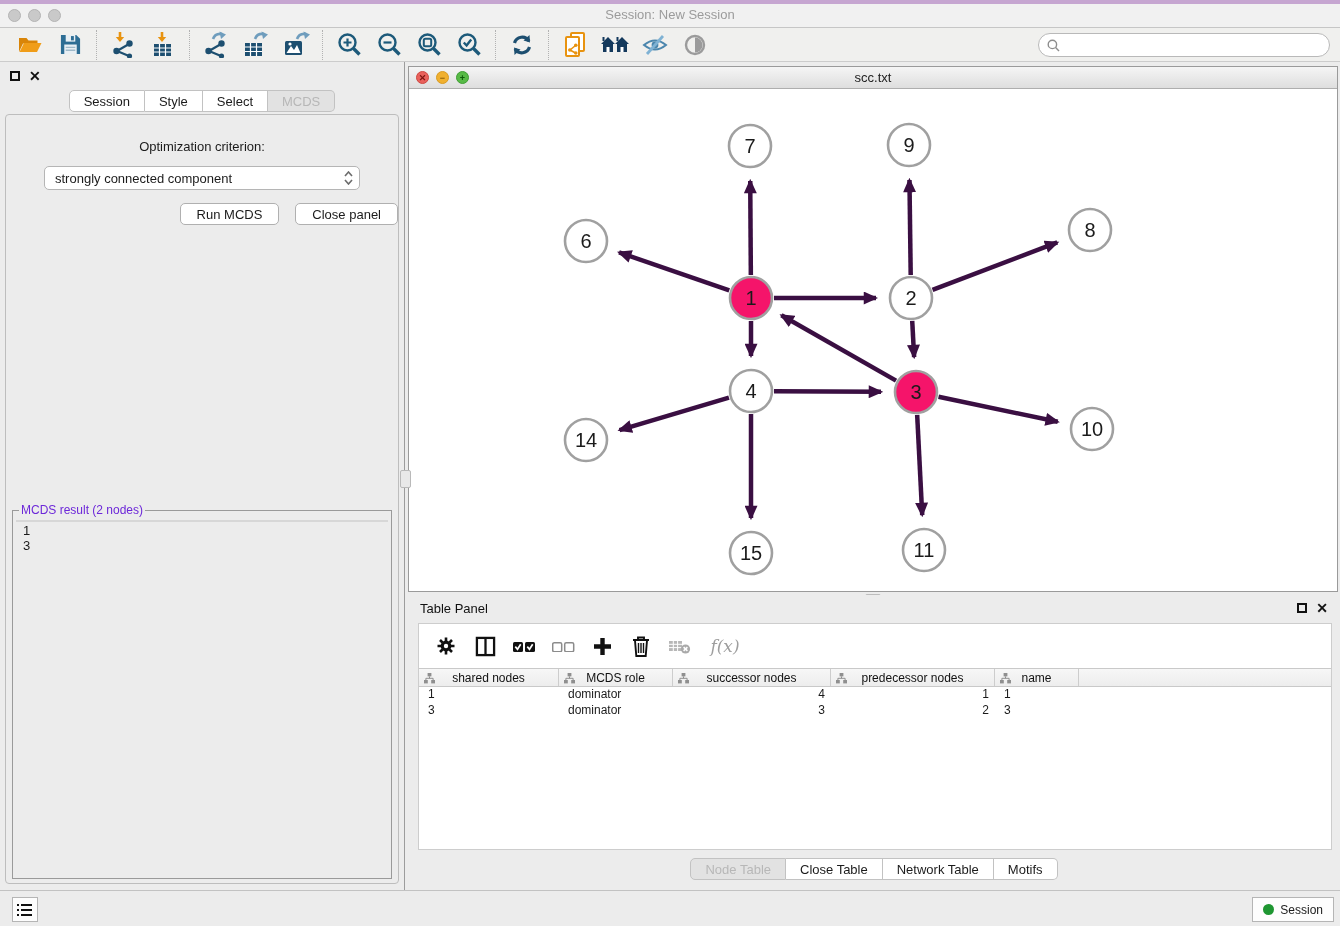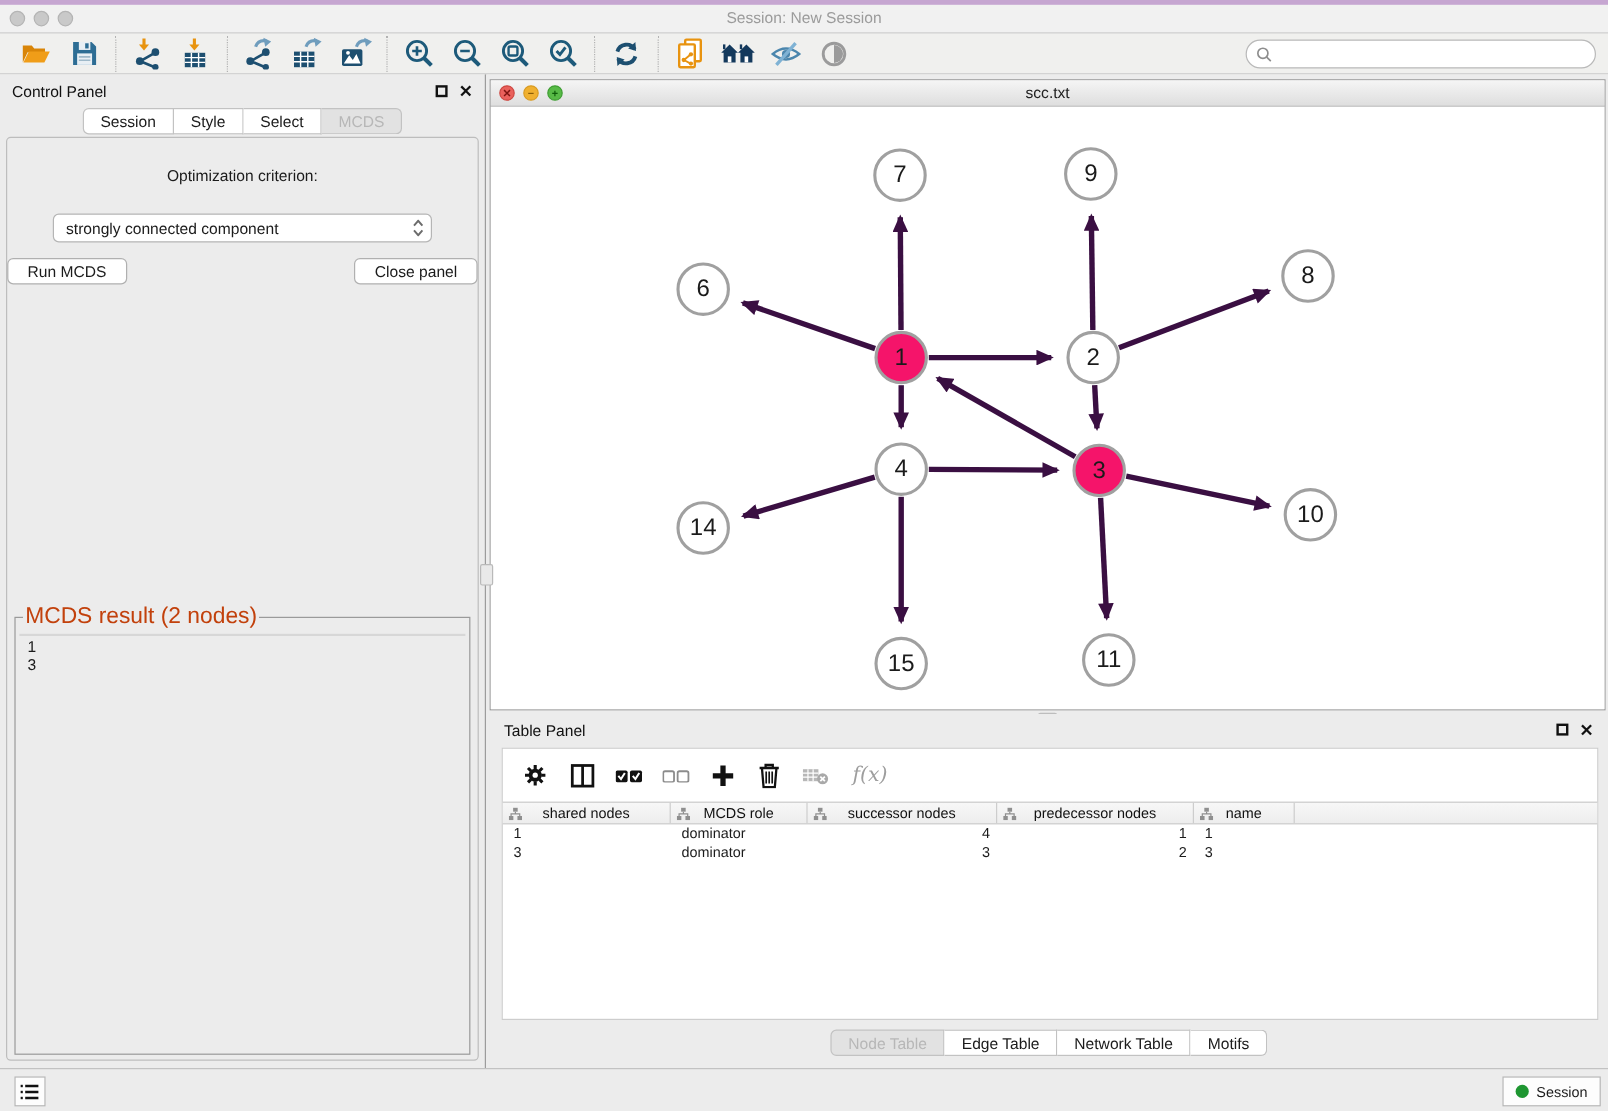--- a/index.html
+++ b/index.html
@@ -42,30 +42,30 @@
   .seg-tab { height:22px; padding:0 14px; display:flex; align-items:center;
     background:#fff; border:1px solid #c2c2c2; border-left:none; font-size:13px; cursor:default; }
   .seg-tab:first-child { border-left:1px solid #c2c2c2; border-radius:5px 0 0 5px; }
   .seg-tab:last-child { border-radius:0 5px 5px 0; }
   .seg-tab.grayed { background:#e2e2e2; color:#b7b7b7; }
 
   .cp-content { position:absolute; left:5px; right:5px; top:52px; bottom:6px;
     border:1px solid #bdbdbd; border-radius:4px; background:#ececec;
     display:flex; flex-direction:column; }
   .opt-label { text-align:center; margin-top:24px; font-size:13px; }
-  .combo { margin:24px 38px 0 38px; height:24px; background:#fff; border:1px solid #b5b5b5;
+  .combo { margin:12px 38px 0 38px; height:24px; background:#fff; border:1px solid #b5b5b5;
     border-radius:5px; display:flex; align-items:center; padding:0 6px 0 10px; font-size:13px; }
   .combo .combo-value { flex:1; }
-  .btn-row { display:flex; justify-content:space-between; gap:16px; margin-top:13px; }
+  .btn-row { display:flex; justify-content:flex-end; gap:16px; margin-top:13px; }
   .push-btn { height:22px; padding:0 16px; background:#fff; border:1px solid #b0b0b0;
     border-radius:5px; font-size:13px; display:flex; align-items:center; }
 
   .result-fieldset { margin:auto 6px 4px 6px; height:376px; border:1px solid #9a9a9a;
     background:#ececec; padding:0; position:relative; }
-  .result-fieldset legend { font-size:19px; color:#c2410c; margin-left:6px; padding:0 2px; }
+  .result-fieldset legend { font-size:12px; color:#6d28d9; margin-left:6px; padding:0 2px; }
   .result-area { position:absolute; left:3px; right:3px; top:3px; bottom:3px; background:#fff;
     border:1px solid #d7d7d7; }
   .result-text { font:13px "Liberation Sans", sans-serif; padding:2px 6px; white-space:pre; }
   .result-scroll { position:absolute; right:0; top:0; bottom:0; width:9px;
     background:#f3f3f3; border-left:1px solid #e2e2e2; }
 
   
   .right-area { position:absolute; left:406px; top:62px; width:934px; height:828px; background:#ececec; }
 
   .network-window { position:absolute; left:2px; top:4px; width:930px; height:526px;
@@ -308,21 +308,20 @@
     <svg width="13" height="13" viewBox="0 0 13 13">
       <circle cx="5.4" cy="5.4" r="4.2" stroke="#8d8d8d" stroke-width="1.4" fill="none"></circle>
       <path d="M8.6 8.6 L12 12" stroke="#8d8d8d" stroke-width="1.4"></path>
       </svg>
     <input value="" style="">
   </div>
 </div>
 
 <div class="control-panel">
   <div class="panel-header">
-    <span class="ph-title">Control Panel</span>
     <span class="ph-icons">
       <span class="icon-float"></span>
       <span class="icon-close">✕</span>
     </span>
   </div>
   <div class="seg-tabs" id="cp-tabs">
       <div class="seg-tab">Session</div>
       <div class="seg-tab">Style</div>
       <div class="seg-tab">Select</div>
       <div class="seg-tab grayed">MCDS</div>
@@ -577,21 +576,21 @@
             <div class="td c1 al">dominator</div>
             <div class="td c2 ar">3</div>
             <div class="td c3 ar">2</div>
             <div class="td c4 al">3</div>
           </div>
         </div>
     </div>
 
     <div class="tp-tabs seg-tabs" id="tp-tabs">
         <div class="seg-tab grayed">Node Table</div>
-        <div class="seg-tab">Edge Table</div>
+        <div class="seg-tab">Close Table</div>
         <div class="seg-tab">Network Table</div>
         <div class="seg-tab">Motifs</div>
       </div>
   </div>
 </div>
 
 <div class="statusbar">
   <div class="list-btn">
     <svg width="16" height="14" viewBox="0 0 16 14">
       <g stroke="#111" stroke-width="2">

